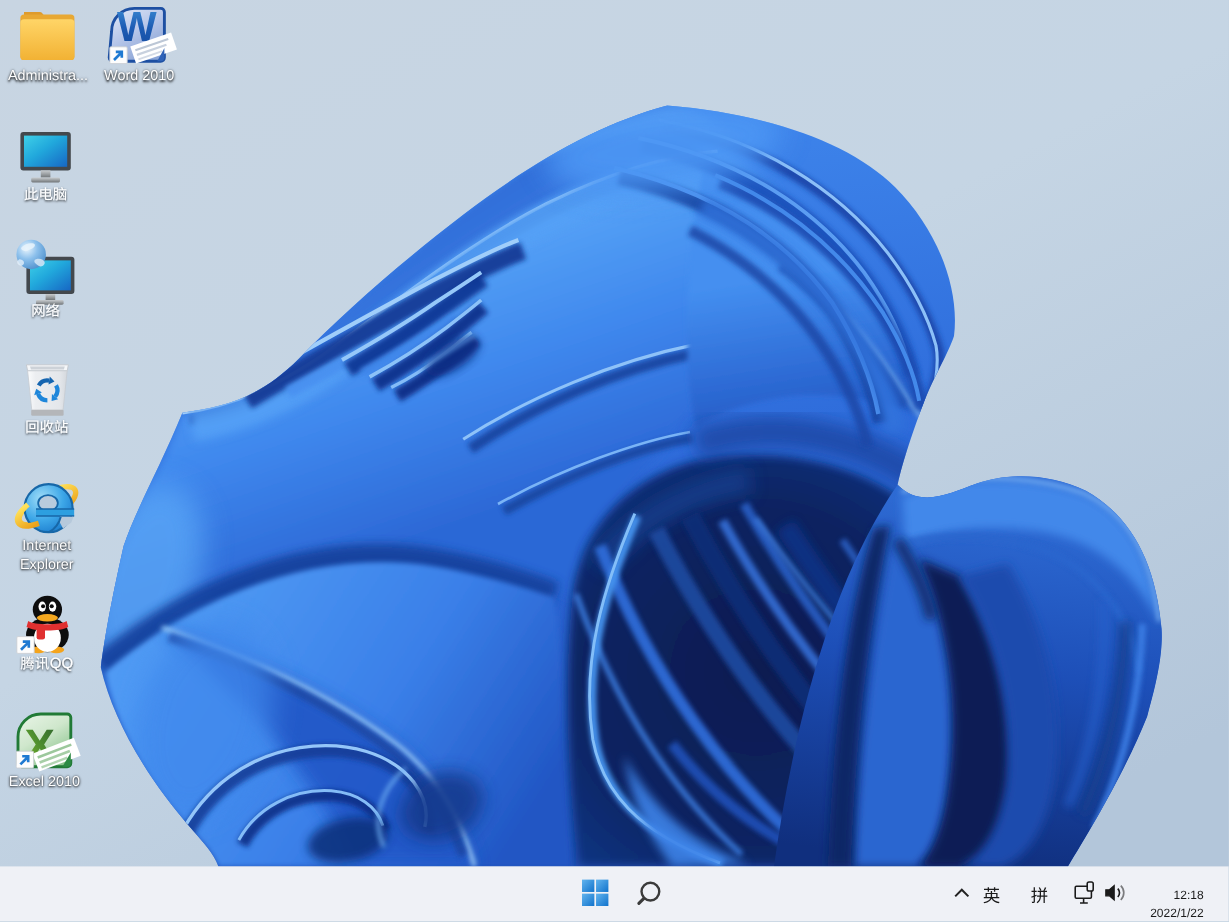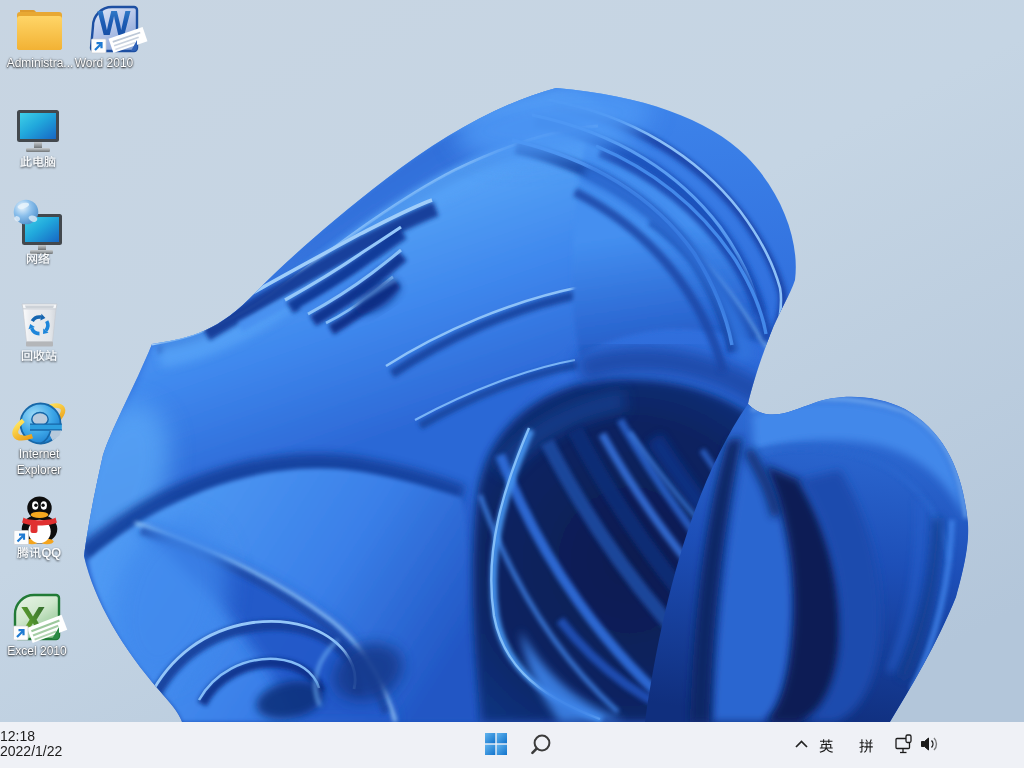--- a/index.html
+++ b/index.html
@@ -1,21 +1,21 @@
 <!DOCTYPE html>
 <html><head>
 <meta charset="utf-8">
 <style>
 html,body{margin:0;padding:0;width:1024px;height:768px;overflow:hidden;}
 body{font-family:"Liberation Sans",sans-serif;position:relative;background:#c3d2e0;}
 #wall{position:absolute;left:0;top:0;}
 #icons{position:absolute;left:0;top:0;width:1024px;height:768px;}
 .lbl{position:absolute;color:#fff;font-size:12px;line-height:16px;text-align:center;text-shadow:0 1px 2px rgba(0,0,0,.85),0 0 2px rgba(0,0,0,.6);white-space:nowrap;}
 #taskbar{position:absolute;left:0;top:722px;width:1024px;height:46px;background:#eff1f6;}
-#clock{font-size:14px;color:#1b1b1b;text-align:left;line-height:14.5px;margin-right:21px;padding-top:7px;}
+#clock{font-size:10px;color:#1b1b1b;text-align:right;line-height:14.5px;margin-right:21px;padding-top:18px;}
 </style>
 </head>
 <body>
 <svg id="wall" width="1024" height="768" viewBox="0 0 1024 768">
 <defs>
 <linearGradient id="bg" x1="0" y1="0" x2="0.7" y2="1">
  <stop offset="0" stop-color="#c8d5e2"></stop>
         <stop offset="0.5" stop-color="#c5d5e4"></stop>
         <stop offset="1" stop-color="#b3c6da"></stop>
 </linearGradient>
@@ -325,21 +325,21 @@
 <path transform="translate(38,263) scale(0.012,-0.012)" d="M41 50 59 -25C151 5 274 42 391 78L380 143C254 107 126 71 41 50ZM570 853C529 745 460 641 383 570L392 585L326 626C308 591 287 555 266 521L138 508C198 592 257 699 302 802L230 836C189 718 116 590 92 556C71 523 53 500 34 496C43 476 56 438 60 423C74 430 98 436 220 452C176 389 136 338 118 319C87 282 63 258 42 254C50 234 62 198 66 182C88 196 122 207 369 266C366 282 365 312 367 332L182 292C250 370 317 464 376 558C390 544 412 515 421 502C452 531 483 566 512 605C541 556 579 511 623 470C548 420 462 382 374 356C385 341 401 307 407 287C502 318 596 364 679 424C753 368 841 323 935 293C939 313 952 344 964 361C879 384 801 420 733 466C814 535 880 619 923 719L879 747L866 744H598C613 773 627 803 639 833ZM466 296V-71H536V-21H820V-69H892V296ZM536 46V229H820V46ZM823 676C787 612 737 557 677 509C625 554 582 606 552 664L560 676Z"></path>
 <path transform="translate(21,360) scale(0.012,-0.012)" d="M374 500H618V271H374ZM303 568V204H692V568ZM82 799V-79H159V-25H839V-79H919V799ZM159 46V724H839V46Z"></path>
 <path transform="translate(33,360) scale(0.012,-0.012)" d="M588 574H805C784 447 751 338 703 248C651 340 611 446 583 559ZM577 840C548 666 495 502 409 401C426 386 453 353 463 338C493 375 519 418 543 466C574 361 613 264 662 180C604 96 527 30 426 -19C442 -35 466 -66 475 -81C570 -30 645 35 704 115C762 34 830 -31 912 -76C923 -57 947 -29 964 -15C878 27 806 95 747 178C811 285 853 416 881 574H956V645H611C628 703 643 765 654 828ZM92 100C111 116 141 130 324 197V-81H398V825H324V270L170 219V729H96V237C96 197 76 178 61 169C73 152 87 119 92 100Z"></path>
 <path transform="translate(45,360) scale(0.012,-0.012)" d="M58 652V582H447V652ZM98 525C121 412 142 265 146 167L209 178C203 277 182 422 158 536ZM175 815C202 768 231 703 243 662L311 686C299 727 269 788 240 835ZM330 549C317 426 290 250 264 144C182 124 105 107 47 95L65 20C169 46 310 82 443 116L436 185L328 159C353 264 381 417 400 535ZM467 362V-79H540V-31H842V-75H918V362H706V561H960V633H706V841H629V362ZM540 39V291H842V39Z"></path>
 <path transform="translate(17,557) scale(0.012,-0.012)" d="M801 831C791 797 767 747 750 714L808 696C827 725 849 768 871 810ZM418 814C441 777 461 728 468 696L529 717C521 749 499 797 476 832ZM389 117V63H765V117ZM83 803V443C83 297 79 95 26 -47C42 -53 71 -69 83 -79C118 16 134 141 141 259H271V11C271 -2 267 -6 256 -6C245 -7 209 -7 169 -5C178 -23 186 -53 189 -70C247 -70 283 -69 305 -58C328 -46 335 -26 335 10V359C349 345 367 324 375 313C408 333 438 355 466 380V347H731C724 310 715 273 706 242H522L539 320L474 327C466 280 453 224 441 184H839C827 62 813 10 796 -6C788 -14 778 -15 762 -15C745 -15 702 -14 655 -10C666 -27 673 -53 674 -71C721 -74 766 -74 789 -73C817 -71 833 -65 850 -48C877 -22 892 46 908 213C909 223 910 242 910 242H775C786 287 799 348 810 401C845 367 884 339 926 321C936 338 957 363 972 375C910 397 854 440 814 489H956V550H596C609 576 621 604 632 634H924V693H652C664 736 675 781 683 830L614 839C606 787 595 738 582 693H386V634H561C549 604 535 576 520 550H354V489H477C438 441 392 402 335 370V803ZM741 489C759 458 782 429 808 403H490C516 429 539 458 560 489ZM146 735H271V569H146ZM146 500H271V329H144L146 444Z"></path>
 <path transform="translate(29,557) scale(0.012,-0.012)" d="M114 775C163 729 223 664 251 622L305 672C277 713 215 775 166 819ZM42 527V454H183V111C183 66 153 37 135 24C148 10 168 -22 174 -40C189 -19 216 4 387 139C380 153 366 182 360 202L256 123V527ZM358 785V714H503V429H352V359H503V-66H574V359H728V429H574V714H767C767 286 764 -42 873 -76C924 -95 957 -60 968 104C956 114 935 139 922 157C919 73 911 -1 903 1C836 17 839 358 843 785Z"></path>
 <text x="41.5" y="557" font-family="Liberation Sans" font-size="12.5">QQ</text>
 </g>
 </svg>
 <div class="lbl" style="left:-20px;top:55px;width:120px;">Administra...</div>
-<div class="lbl" style="left:44px;top:55px;width:120px;">Word 2010</div>
+<div class="lbl" style="left:56px;top:55px;width:120px;">Word 2010</div>
 <div class="lbl" style="left:-21px;top:446px;width:120px;">Internet<br>Explorer</div>
 <div class="lbl" style="left:-23px;top:643px;width:120px;">Excel 2010</div>
 
 </div>
 
 <div id="taskbar">
 <svg width="1024" height="46" viewBox="0 0 1024 46" style="position:absolute;left:0;top:0">
 <defs>
 <linearGradient id="winlg" x1="0" y1="0" x2="1" y2="1">
           <stop offset="0" stop-color="#62b4ee"></stop>

